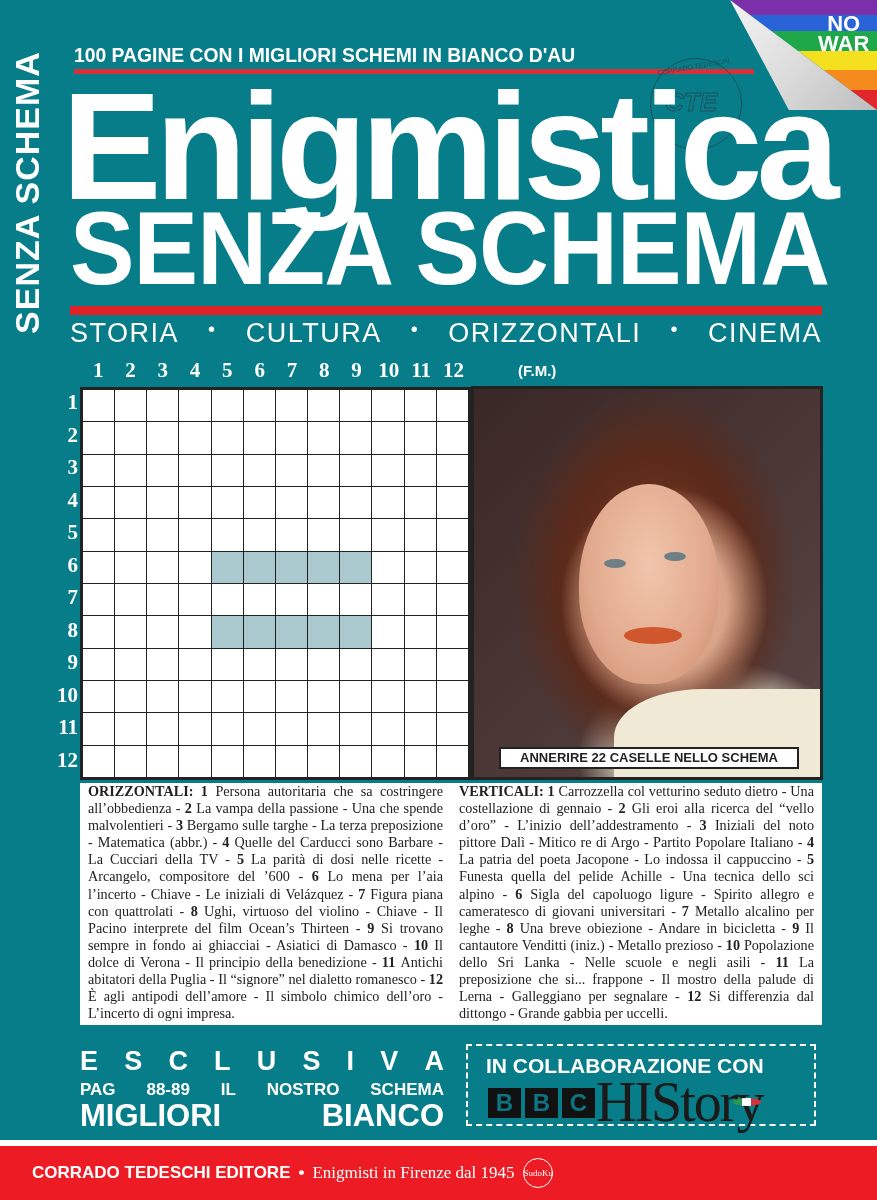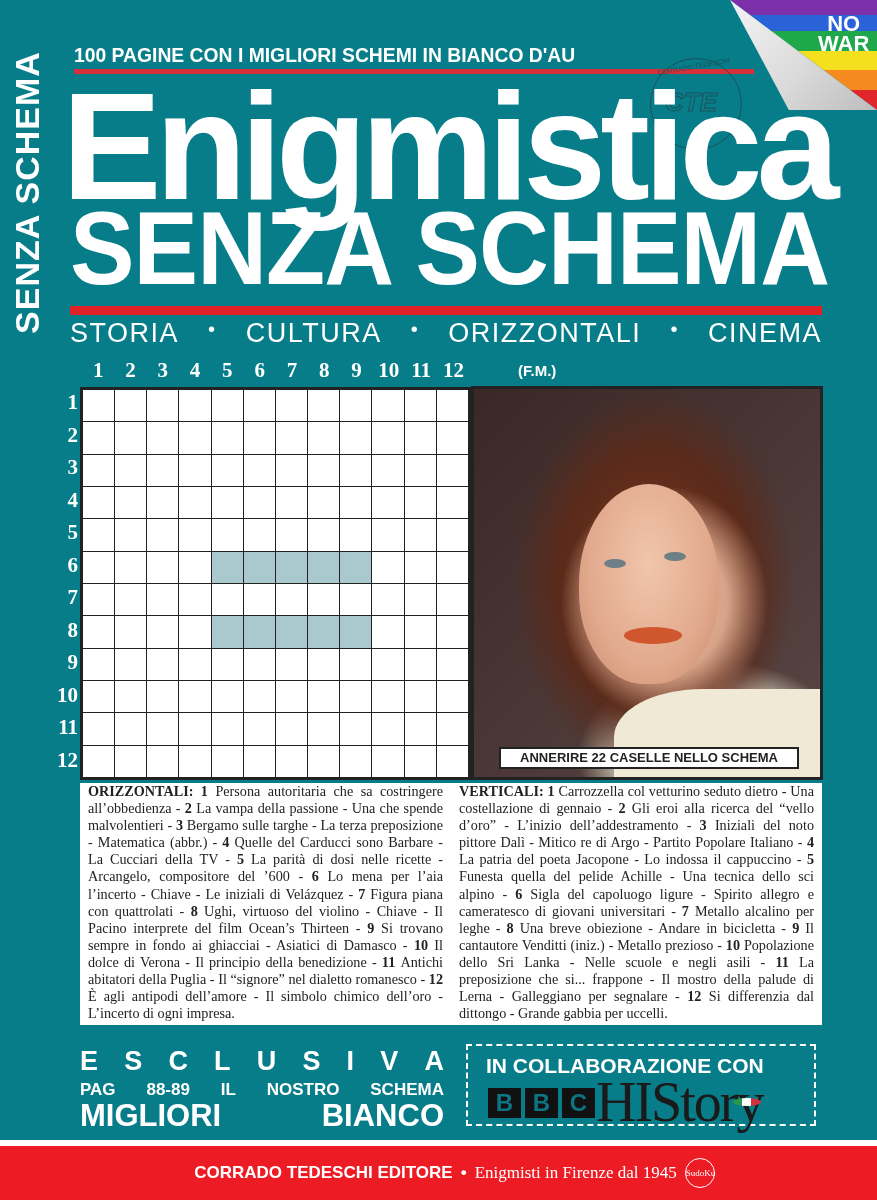--- a/index.html
+++ b/index.html
@@ -111,21 +111,21 @@
   }
   .history {
     position: absolute; left: 128px; top: 28px;
     font-family: "Liberation Serif", serif; font-size: 56px; color: #1a1a1a; letter-spacing: -2px; line-height: 1;
   }
   .history-flag { position: absolute; left: 265px; top: 52px; width: 28px; height: 8px;
     background: linear-gradient(90deg, #2a9a4a 0 33%, #fff 33% 66%, #d6303a 66%); border-radius: 50%; }
   .white-band { position: absolute; left: 0; top: 1140px; width: 877px; height: 6px; background: #fff; }
   .footer {
     position: absolute; left: 0; top: 1146px; width: 877px; height: 54px; background: #ed1c24;
-    display: flex; align-items: center; justify-content: center; gap: 8px; padding-left: 32px;
+    display: flex; align-items: center; justify-content: flex-start; gap: 8px; padding-left: 32px;
   }
   .footer .pub { font-size: 17px; font-weight: bold; }
   .footer .since { font-family: "Liberation Serif", serif; font-size: 17px; }
   .sudoku-logo {
     width: 30px; height: 30px; border: 1.5px solid #fff; border-radius: 50%;
     font-family: "Liberation Serif", serif; font-size: 9px; text-align: center; line-height: 28px;
   }
   .stamp {
     position: absolute; left: 650px; top: 58px; width: 92px; height: 92px;
     border: 1.5px solid #1f4a52; border-radius: 50%; opacity: 0.85;

